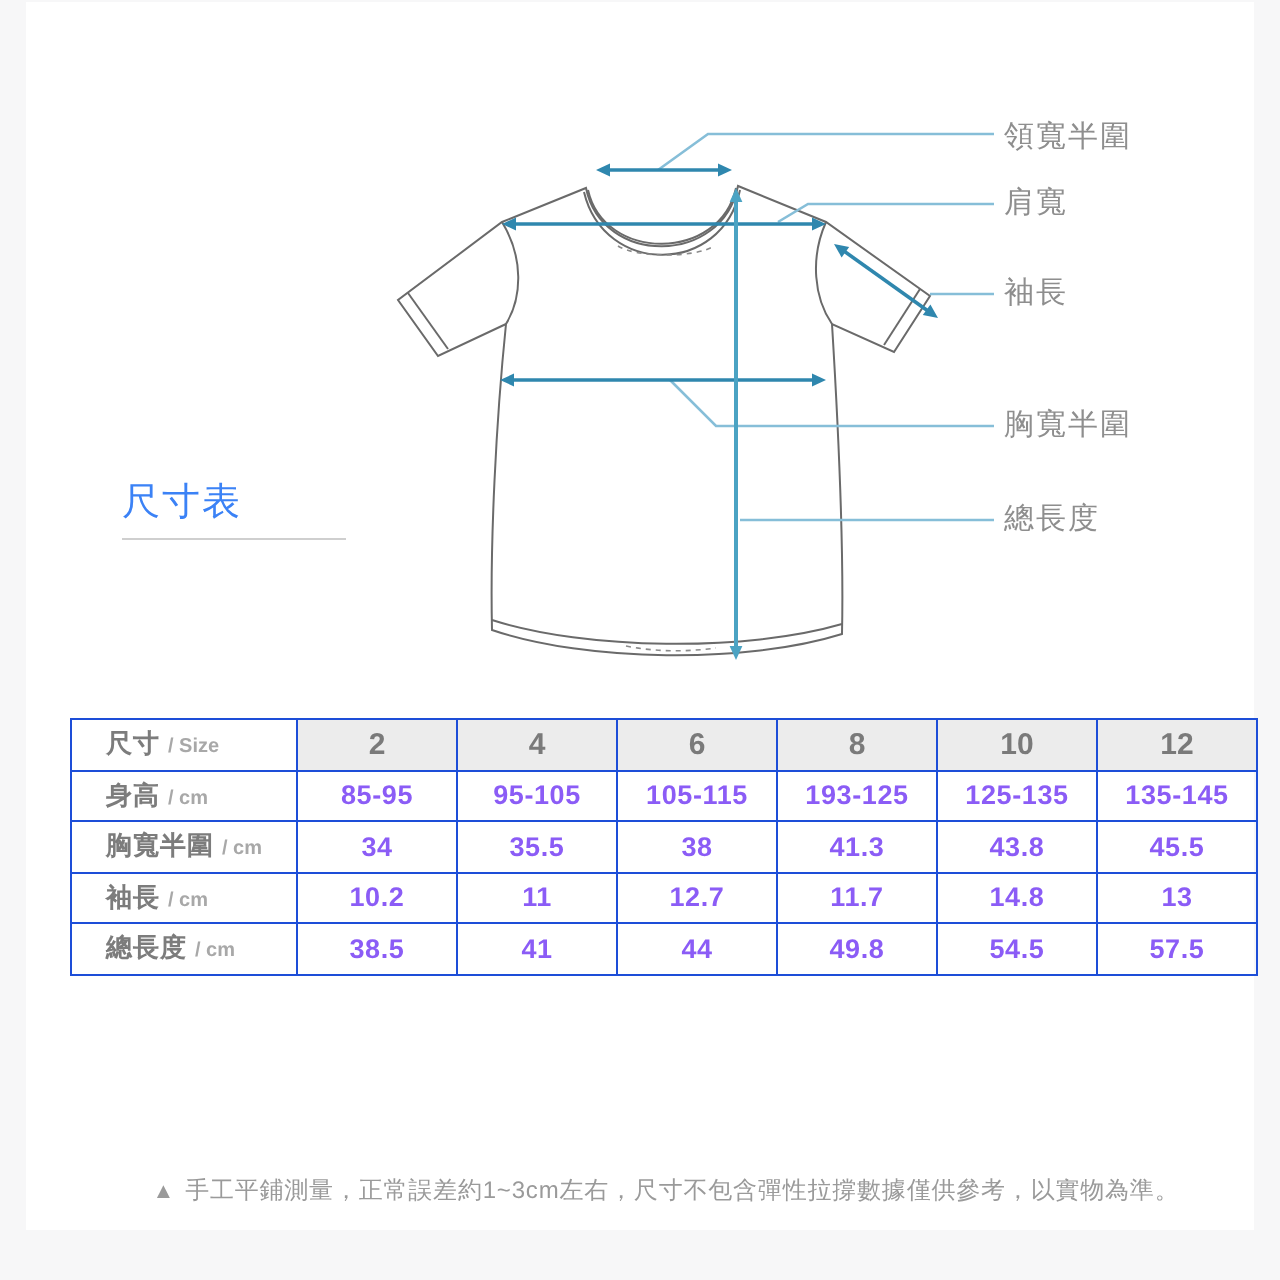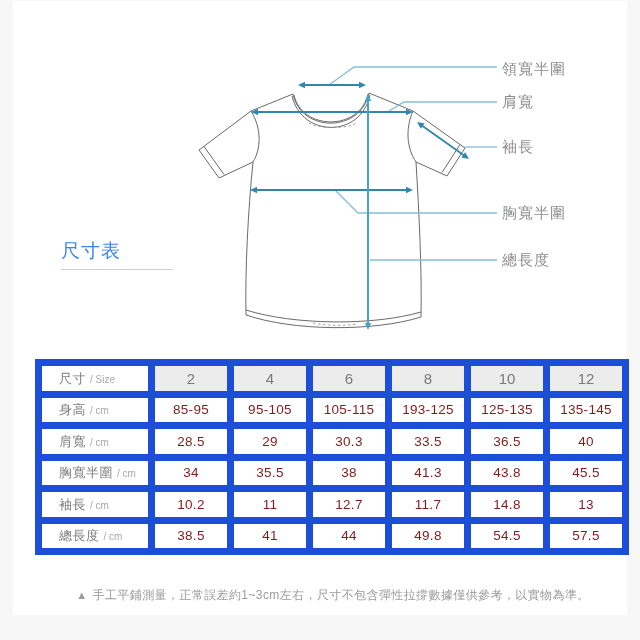--- a/index.html
+++ b/index.html
@@ -23,28 +23,28 @@
   .page-title{
     position:absolute;left:48px;top:237px;font-size:19px;color:#3b82f6;
     letter-spacing:1px;
   }
   .title-underline{position:absolute;left:48px;top:268px;width:112px;height:1px;background:#cfcfcf;}
   table.size-table{
     position:absolute;left:22px;top:358px;width:594px;
     border-collapse:collapse;table-layout:fixed;
   }
   .size-table td,.size-table th{
-    border:7px solid #1d4ed8;height:24.5px;padding:0;
-    text-align:center;font-weight:normal;vertical-align:middle;
+    border:1px solid #1d4ed8;height:24.5px;padding:0;
+    text-align:center;font-weight:bold;vertical-align:middle;
   }
   .size-table th.size-cell{background:#ececec;font-size:15px;color:#7a7a7a;}
   .size-table .label-cell{text-align:left;padding-left:17px;background:#ffffff;}
   .lbl{font-size:13px;color:#7c7c7c;letter-spacing:0.5px;}
   .unit{font-size:10px;color:#a8a8a8;margin-left:4px;}
-  .size-table td.val{font-size:13.5px;color:#7f1d1d;letter-spacing:0.3px;margin-top:32px;}
+  .size-table td.val{font-size:13.5px;color:#8b5cf6;letter-spacing:0.3px;margin-top:32px;}
   .note{
     position:absolute;left:13px;top:586px;width:614px;text-align:center;
     font-size:12px;color:#9a9a9a;letter-spacing:0.4px;white-space:nowrap;
   }
   .note .tri{margin-right:5px;font-size:11px;}
 </style>
 </head>
 <body>
 
 <div class="stage">
@@ -145,29 +145,20 @@
         <tr>
           <td class="label-cell"><span class="lbl">身高</span><span class="unit">/ cm</span></td>
           <td class="val">85-95</td>
           <td class="val">95-105</td>
           <td class="val">105-115</td>
           <td class="val">193-125</td>
           <td class="val">125-135</td>
           <td class="val">135-145</td>
         </tr>
         <tr>
-          <td class="label-cell"><span class="lbl">肩寬</span><span class="unit">/ cm</span></td>
-          <td class="val">28.5</td>
-          <td class="val">29</td>
-          <td class="val">30.3</td>
-          <td class="val">33.5</td>
-          <td class="val">36.5</td>
-          <td class="val">40</td>
-        </tr>
-        <tr>
           <td class="label-cell"><span class="lbl">胸寬半圍</span><span class="unit">/ cm</span></td>
           <td class="val">34</td>
           <td class="val">35.5</td>
           <td class="val">38</td>
           <td class="val">41.3</td>
           <td class="val">43.8</td>
           <td class="val">45.5</td>
         </tr>
         <tr>
           <td class="label-cell"><span class="lbl">袖長</span><span class="unit">/ cm</span></td>

